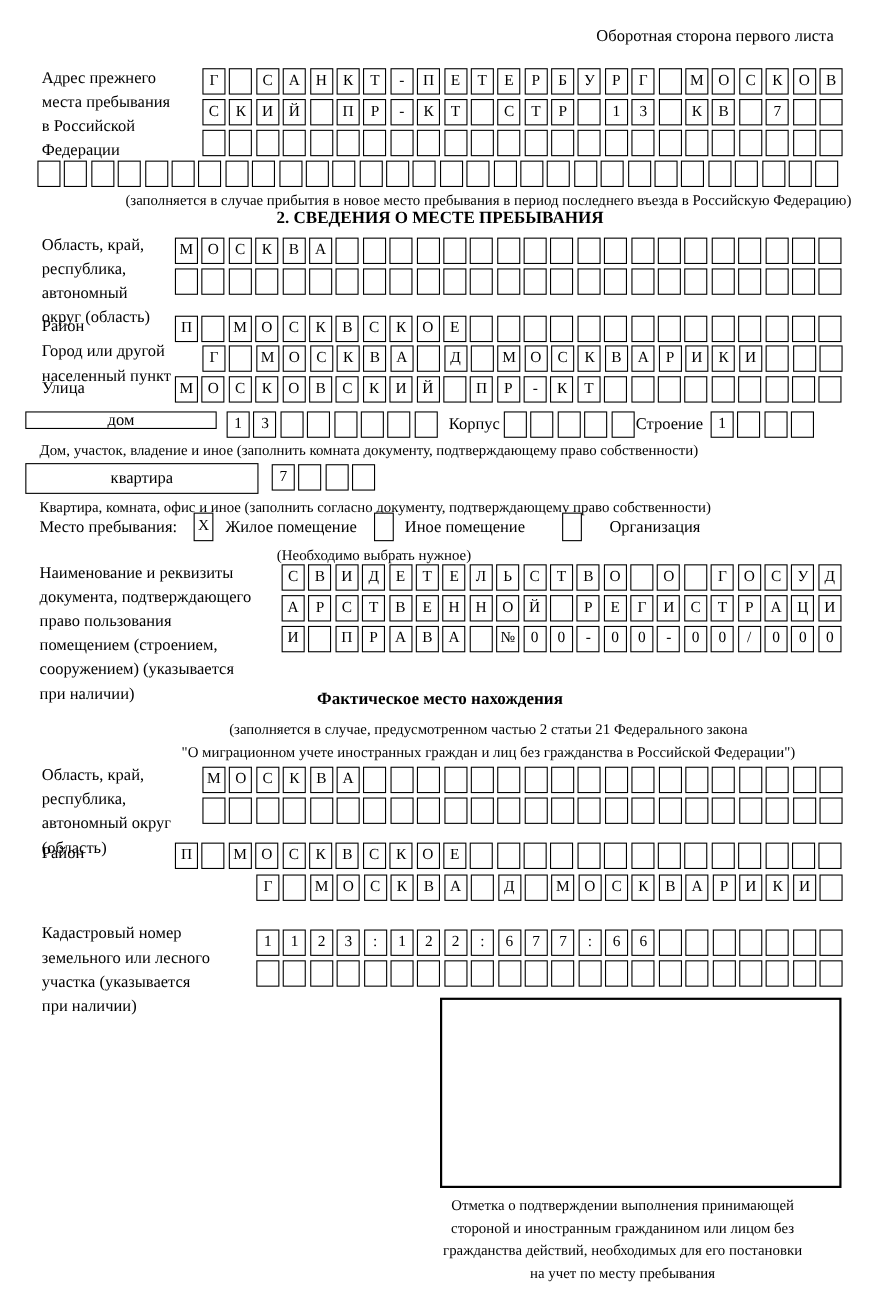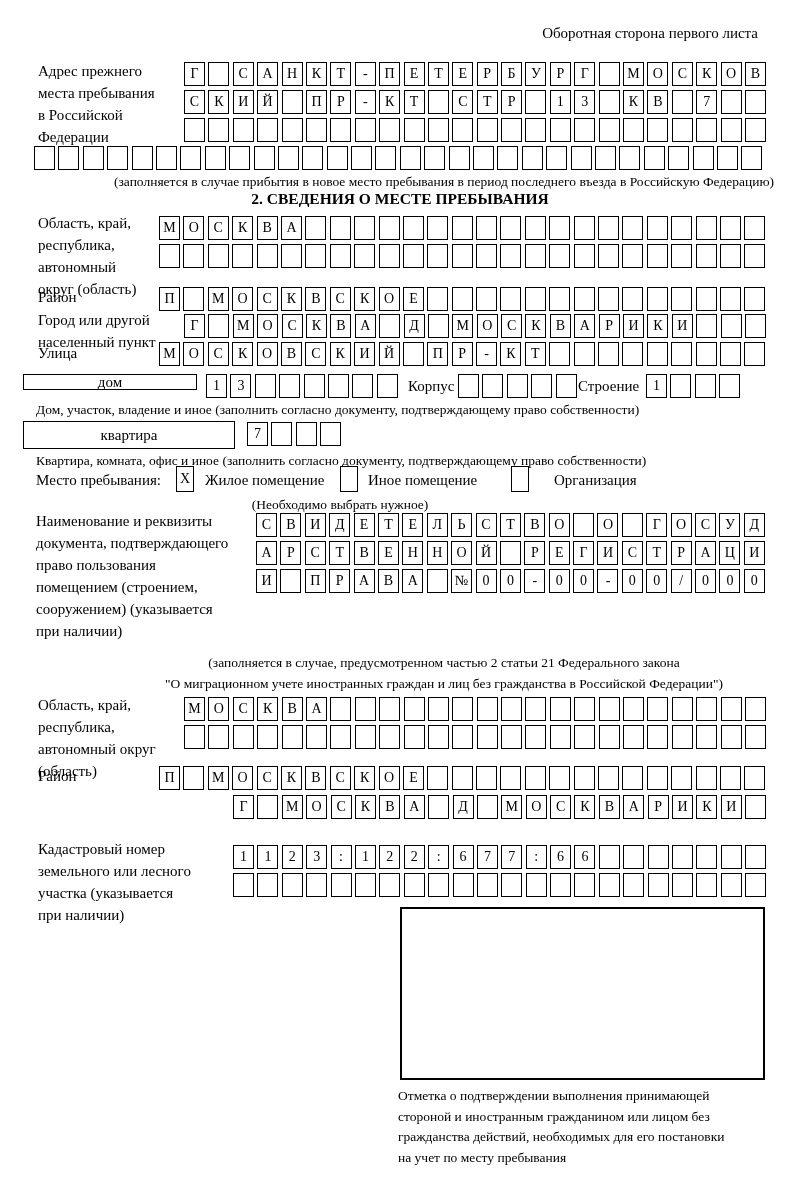--- a/index.html
+++ b/index.html
@@ -308,21 +308,21 @@
       <span class="cell"></span>
       <span class="cell"></span>
     </div>
   <div class="lbl" style="left:578px;top:375px;white-space:nowrap">Строение</div>
   <div class="cells" style="left:646px;top:374px">
       <span class="cell">1</span>
       <span class="cell"></span>
       <span class="cell"></span>
       <span class="cell"></span>
     </div>
-  <div class="note" style="left:36px;top:400px">Дом, участок, владение и иное (заполнить согласно документу, подтверждающему право собственности)</div>
+  <div class="note" style="left:36px;top:400px">Дом, участок, владение и иное (заполнить комната документу, подтверждающему право собственности)</div>
 
   <div class="wbox" style="left:23px;top:421px;width:212px;height:28px">квартира</div>
   <div class="cells" style="left:247px;top:422px">
       <span class="cell">7</span>
       <span class="cell"></span>
       <span class="cell"></span>
       <span class="cell"></span>
     </div>
   <div class="note" style="left:36px;top:451px">Квартира, комната, офис и иное (заполнить согласно документу, подтверждающему право собственности)</div>
 
@@ -404,20 +404,21 @@
       <span class="cell">0</span>
       <span class="cell">-</span>
       <span class="cell">0</span>
       <span class="cell">0</span>
       <span class="cell">/</span>
       <span class="cell">0</span>
       <span class="cell">0</span>
       <span class="cell">0</span>
     </div>
 
+  <div class="title" style="top:627px">Фактическое место нахождения</div>
   <div class="note center" style="top:652px;line-height:21px">(заполняется в случае, предусмотренном частью 2 статьи 21 Федерального закона
 "О миграционном учете иностранных граждан и лиц без гражданства в Российской Федерации")</div>
 
   <div class="lbl" style="left:38px;top:694px">Область, край,
 республика,
 автономный округ
 (область)</div>
   <div class="cells" style="left:184px;top:697px">
       <span class="cell">М</span>
       <span class="cell">О</span>
@@ -572,18 +573,18 @@
       <span class="cell"></span>
       <span class="cell"></span>
       <span class="cell"></span>
       <span class="cell"></span>
       <span class="cell"></span>
       <span class="cell"></span>
       <span class="cell"></span>
     </div>
 
   <div class="stampbox" style="left:400px;top:907px;width:365px;height:173px"></div>
-  <div class="note" style="left:398px;top:1086px;width:372px;text-align:left;line-height:20.5px">Отметка о подтверждении выполнения принимающей
+  <div class="note" style="left:380px;top:1086px;width:372px;text-align:center;line-height:20.5px">Отметка о подтверждении выполнения принимающей
 стороной и иностранным гражданином или лицом без
 гражданства действий, необходимых для его постановки
 на учет по месту пребывания</div>
 
 </div>
 
 </body></html>

